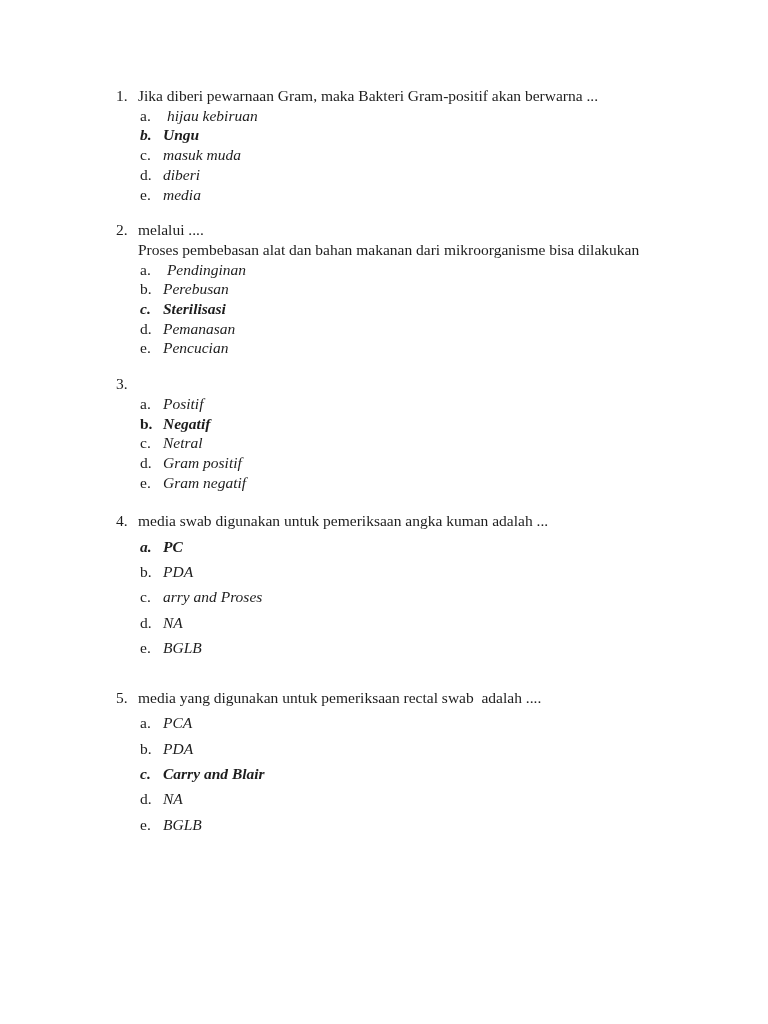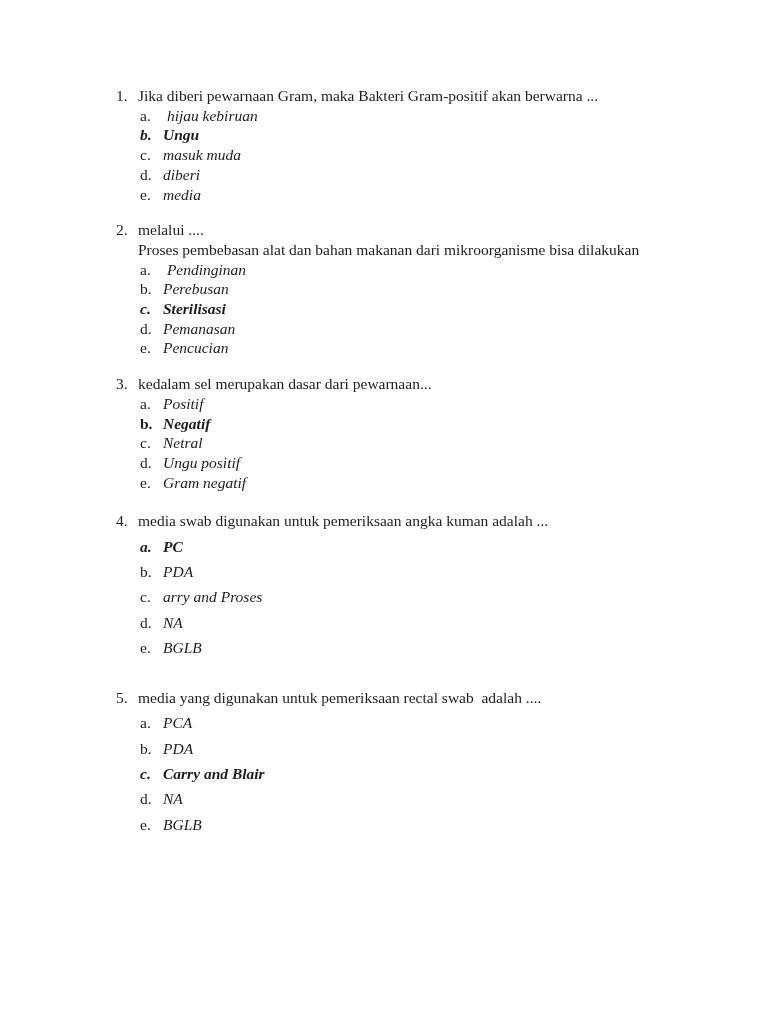--- a/index.html
+++ b/index.html
@@ -106,38 +106,37 @@
         </div>
         <div class="opt-row">
           <span class="opt-letter">e.</span>
           <span class="opt-text">Pencucian</span>
         </div>
       </div>
       <div class="question single">
         <div class="q-line">
           <span class="q-num">3.</span>
           <div class="q-text">
-            <div class="q-text-line">kedalam sel merupakan dasar dari pewarnaan...</div>
           </div>
         </div>
         <div class="opt-row">
           <span class="opt-letter">a.</span>
           <span class="opt-text">Positif</span>
         </div>
         <div class="opt-row answer letter-upright">
           <span class="opt-letter">b.</span>
           <span class="opt-text">Negatif</span>
         </div>
         <div class="opt-row">
           <span class="opt-letter">c.</span>
           <span class="opt-text">Netral</span>
         </div>
         <div class="opt-row">
           <span class="opt-letter">d.</span>
-          <span class="opt-text">Ungu positif</span>
+          <span class="opt-text">Gram positif</span>
         </div>
         <div class="opt-row">
           <span class="opt-letter">e.</span>
           <span class="opt-text">Gram negatif</span>
         </div>
       </div>
       <div class="question wide">
         <div class="q-line">
           <span class="q-num">4.</span>
           <div class="q-text">

